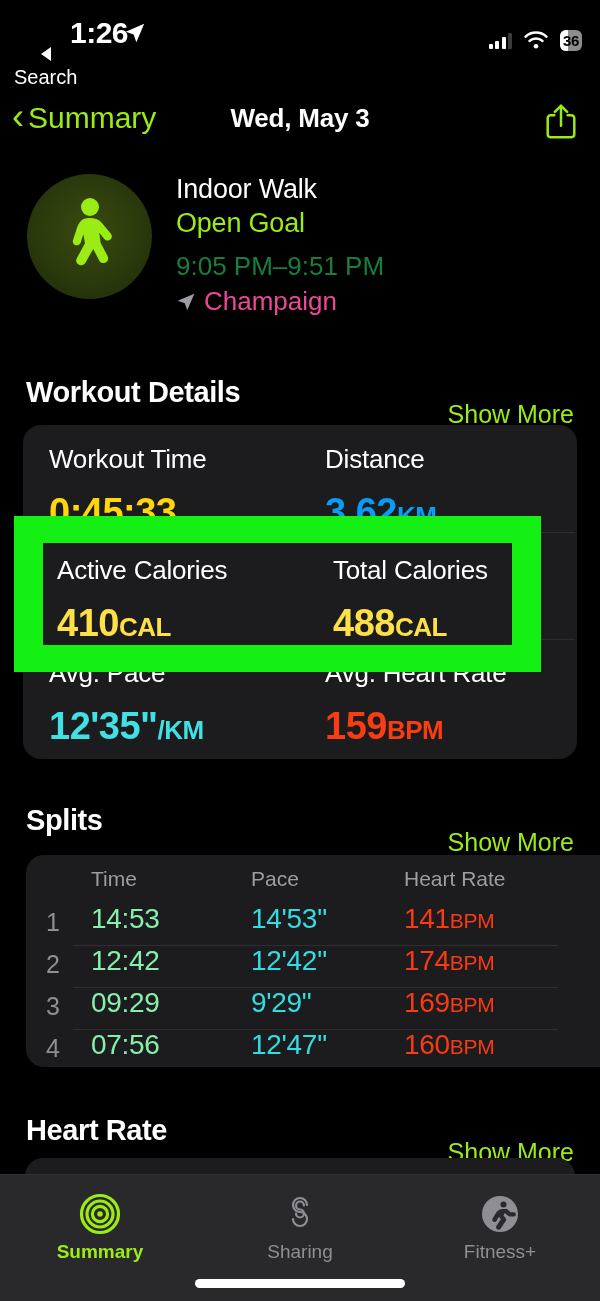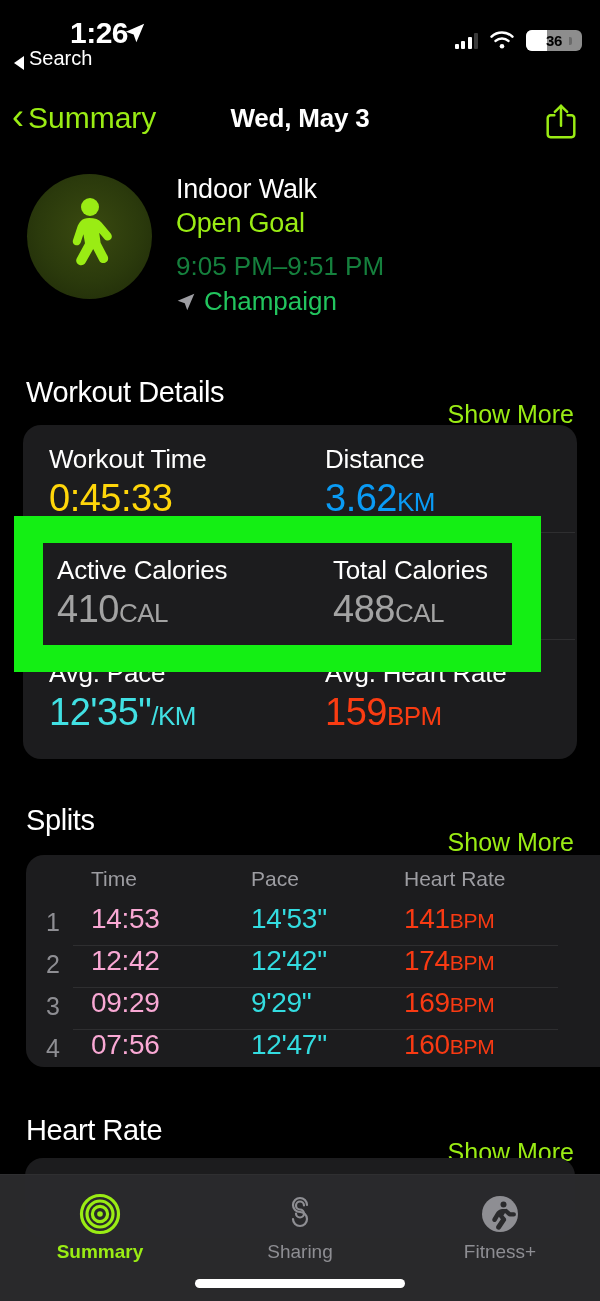--- a/index.html
+++ b/index.html
@@ -12,34 +12,34 @@
 
   
   #status-bar { position:absolute; left:0; top:0; width:600px; height:72px; }
   #status-time {
     position:absolute; left:70px; top:16px;
     font-size:30px; font-weight:700; letter-spacing:-0.5px;
   }
   #status-loc-arrow { position:absolute; left:124px; top:22px; width:22px; height:22px; }
   #status-back {
     position:absolute; left:14px; top:47px;
-    font-size:20px; font-weight:400; display:flex; align-items:flex-end; gap:5px;
+    font-size:20px; font-weight:400; display:flex; align-items:center; gap:5px;flex-direction:column;
   }
   .tri-left {
     width:0;height:0;border-top:7px solid transparent;border-bottom:7px solid transparent;
     border-right:10px solid #fff; display:inline-block;
   }
   #status-right { position:absolute; right:18px; top:30px; display:flex; align-items:center; gap:11px; }
   .sig-bars { display:flex; align-items:flex-end; gap:2.5px; height:16px; }
   .sig-bars i { width:4px; background:#fff; border-radius:1px; display:block; }
   .sig-bars i:nth-child(1){height:5px;}
   .sig-bars i:nth-child(2){height:8px;}
   .sig-bars i:nth-child(3){height:12px;}
   .sig-bars i:nth-child(4){height:16px;background:#3a3a3a;}
-  #battery { position:relative; width:56px; height:21px; }
+  #battery { position:relative; width:22px; height:21px; }
   #battery .shell {
     position:absolute; inset:0; border-radius:6px; background:#8d8d8d; overflow:hidden;
   }
   #battery .fill { position:absolute; left:0; top:0; bottom:0; width:38%; background:#fff; }
   #battery .cap {
     position:absolute; left:43px; top:7px; width:3px; height:8px;
     background:#6a6a6a; border-radius:0 2px 2px 0;
   }
   #battery .pct {
     position:absolute; inset:0; display:flex; align-items:center; justify-content:center;
@@ -64,48 +64,48 @@
   #workout-header { position:absolute; left:0; top:168px; width:600px; height:150px; }
   #workout-icon-circle {
     position:absolute; left:27px; top:6px; width:125px; height:125px; border-radius:50%;
     background:radial-gradient(circle at 50% 45%, #3a4a10 0%, #2b3a0c 55%, #1d2808 100%);
     display:flex; align-items:center; justify-content:center;
   }
   #workout-title { position:absolute; left:176px; top:6px; font-size:27px; font-weight:400; letter-spacing:-0.2px; }
   #workout-goal { position:absolute; left:176px; top:40px; font-size:27px; font-weight:400; color:#9aec14; letter-spacing:-0.2px; }
   #workout-time-range { position:absolute; left:176px; top:83px; font-size:26px; color:#15803d; font-weight:400; }
   #workout-location {
-    position:absolute; left:176px; top:118px; font-size:26px; color:#22c55e;
+    position:absolute; left:176px; top:118px; font-size:26px; color:#ec4899;
     display:flex; align-items:center; gap:8px;
   }
 
   
   .section-header {
     position:absolute; left:0; width:600px; height:40px;
     display:flex; align-items:center; justify-content:space-between;
     padding:0 26px;
   }
-  .section-header .title { font-size:29px; font-weight:400; letter-spacing:-0.4px; }
+  .section-header .title { font-size:29px; font-weight:700; letter-spacing:-0.4px; }
   .section-header .more { font-size:25px; color:#9aec14; font-weight:400;margin-top:44px; }
 
   
   .card { position:absolute; background:#1c1c1e; border-radius:18px; }
 
   #details-card { left:23px; top:425px; width:554px; height:334px; }
   .metric { position:absolute; }
   .metric .lbl { font-size:26px; font-weight:400; color:#fff; letter-spacing:-0.2px; white-space:nowrap; }
-  .metric .val { font-size:38px; font-weight:400; letter-spacing:-0.5px; white-space:nowrap; margin-top:2px; }
+  .metric .val { font-size:38px; font-weight:700; letter-spacing:-0.5px; white-space:nowrap; margin-top:16px; }
   .metric .val .unit { font-size:26px; }
 
   .c-yellow { color:#ffd60a; }
   .c-blue   { color:#0a9bf5; }
-  .c-pink   { color:#a3a3a3; }
+  .c-pink   { color:#fde047; }
   .c-cyan   { color:#41e0e3; }
   .c-red    { color:#fa3c12; }
-  .c-splityellow { color:#f9a8d4; }
+  .c-splityellow { color:#86efac; }
   .c-splitcyan   { color:#33dce0; }
   .c-splitred    { color:#f93a13; }
 
   .divider { position:absolute; height:1px; background:#2e2e30; }
 
   
   #annotation-highlight {
     position:absolute; left:14px; top:516px; width:527px; height:156px;
     background:#14ef14; z-index:40;
   }

